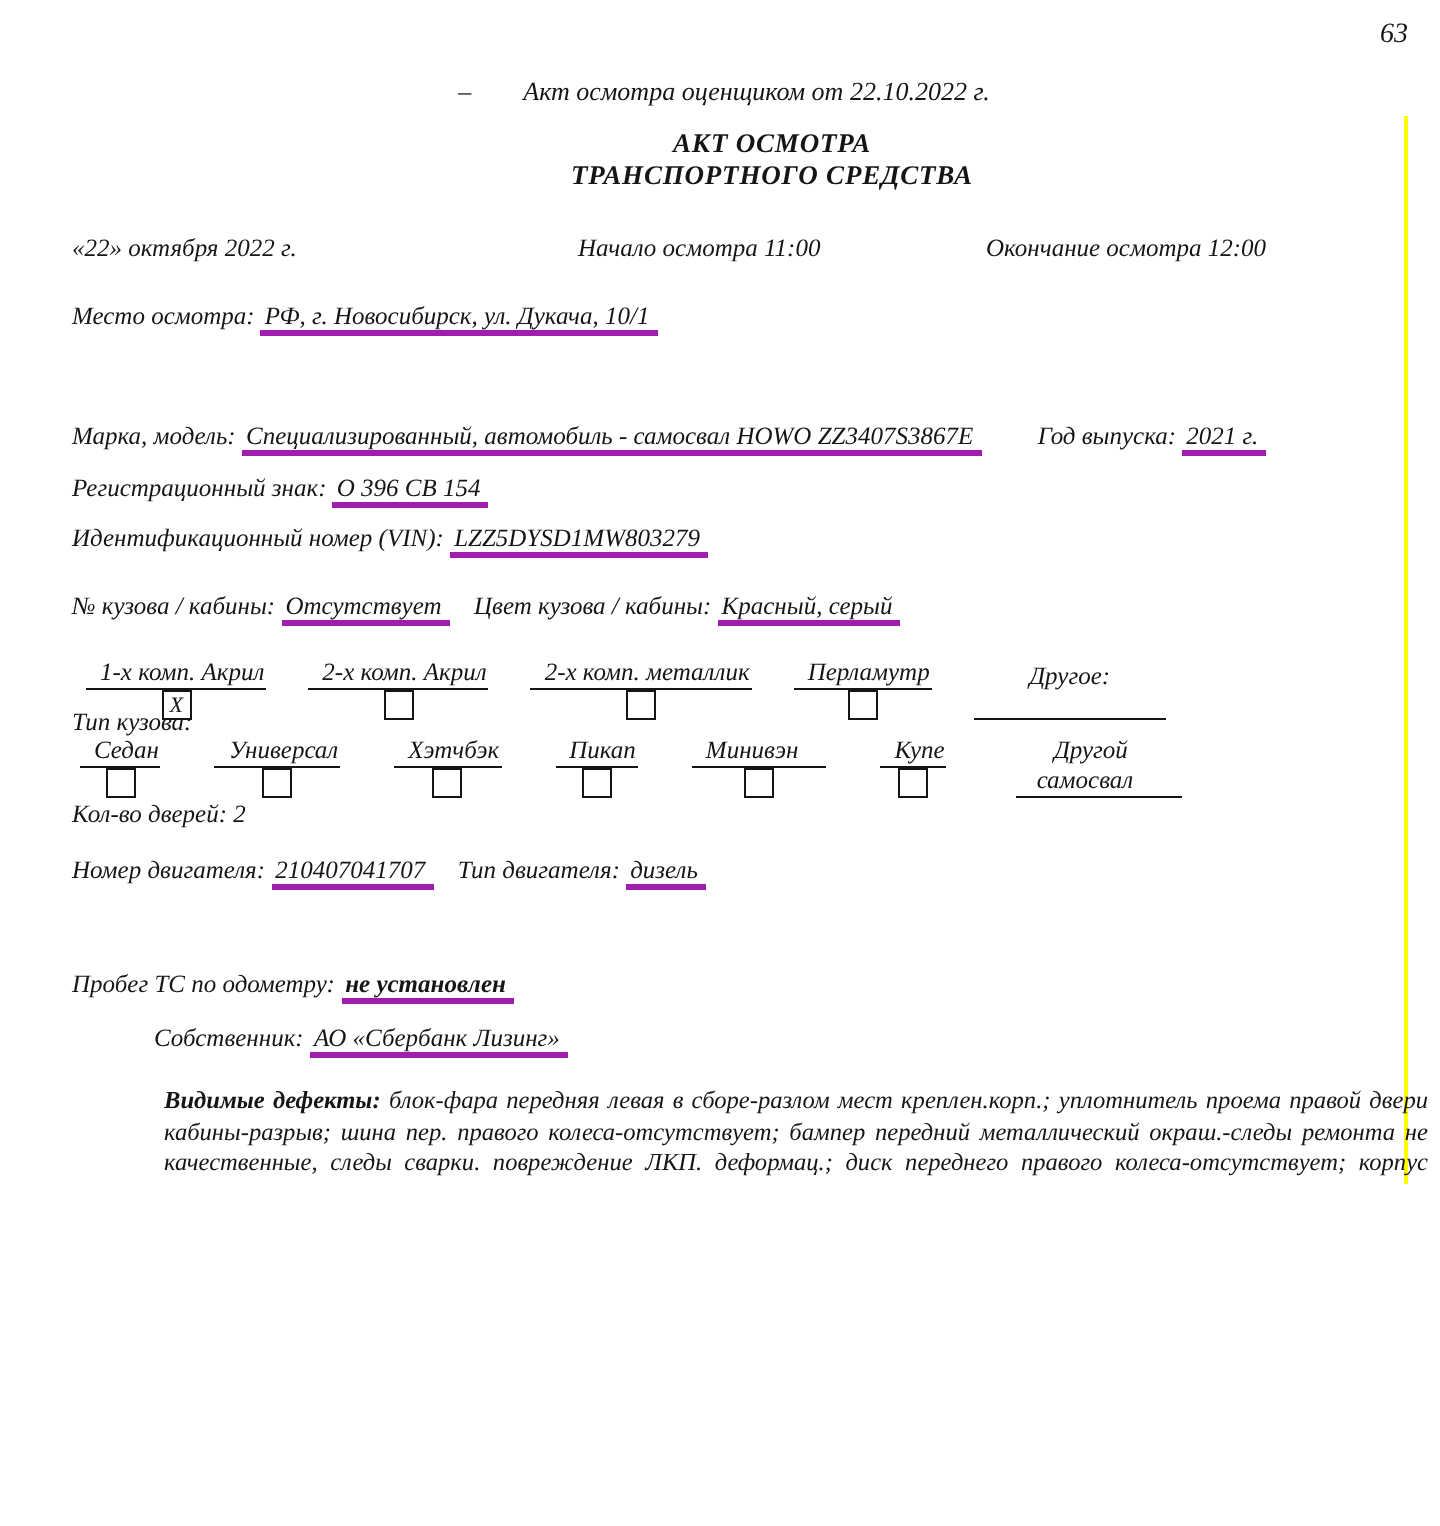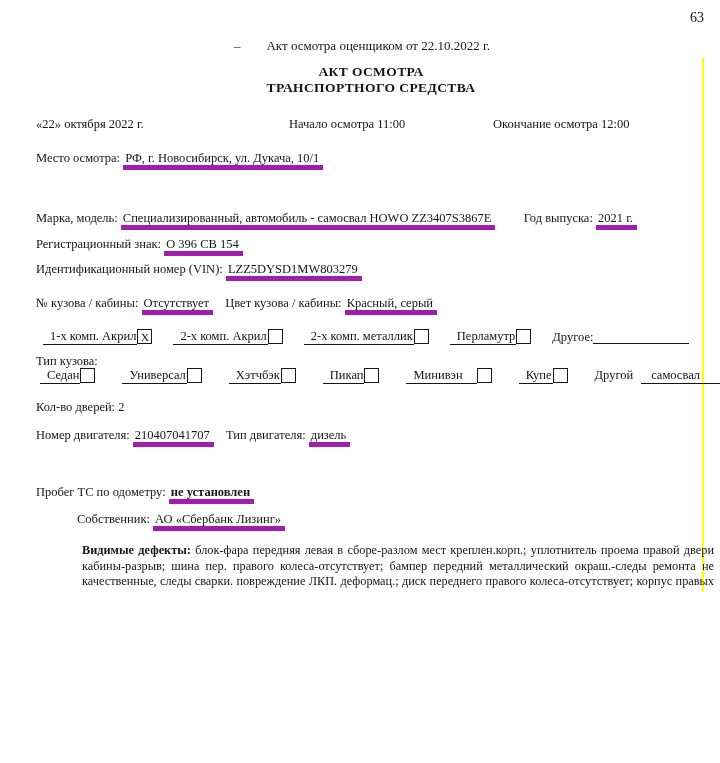--- a/index.html
+++ b/index.html
@@ -1,33 +1,33 @@
 <!DOCTYPE html>
 <html><head>
 <meta charset="utf-8">
 <style>
   * { margin:0; padding:0; box-sizing:border-box; }
   html,body { background:#fff; }
   .page {
     position:relative; width:720px; height:592px; background:#ffffff;
-    font-family:"Liberation Serif", serif; color:#151515; overflow:hidden;
+    font-family:"Liberation Serif", serif; color:#151515; overflow:hidden;font-style:italic;
   }
   .yellow-line { position:absolute; left:702px; top:58px; width:2px; height:705px; }
   .pagenum { position:absolute; top:10px; left:690px; font-size:14px; }
   .ref-line { position:absolute; top:38px; left:12px; width:700px; text-align:center; font-size:13px; }
   .ref-line .dash { margin-right:26px; }
-  .doc-title { position:absolute; top:64px; left:0; width:700px; text-align:center;
+  .doc-title { position:absolute; top:64px; left:15px; width:700px; text-align:center;
     font-weight:bold; font-size:13.5px; line-height:15.5px; letter-spacing:.4px;padding-left:42px; }
   .row { position:absolute; left:36px; font-size:12.5px; white-space:nowrap; }
   .abs { position:absolute; font-size:12.5px; white-space:nowrap; }
-  .val { border-bottom:5px solid #a21caf; padding:0 4px 0 2px; }
+  .val { border-bottom:3px solid #a21caf; padding:0 4px 0 2px; }
   .val.bold { font-weight:bold; }
   b.lbl { font-weight:bold; }
   .cbrow { position:absolute; display:flex; align-items:flex-end; font-size:12.5px; }
-  .cb-item { display:inline-flex; align-items:flex-start; }
+  .cb-item { display:inline-flex; align-items:center;flex-direction:column; }
   .cb-label { border-bottom:1px solid #151515; padding:0 1px 0 7px; line-height:15px; }
   .cb-box { width:15px; height:15px; border:1px solid #151515; font-size:11px;
     line-height:14px; text-align:center; flex:none; }
   .blank-line { display:inline-block; width:96px; border-bottom:1px solid #151515; height:14px; }
   .other-val { border-bottom:1px solid #151515; padding:0 24px 0 10px; margin-left:8px; line-height:15px; }
   .defects { position:absolute; left:36px; top:543px; width:632px;
     font-size:12.3px; line-height:15.7px; text-align:justify;margin-left:46px; }
   .bottom-frag { position:absolute; left:152px; top:760px; width:66px; height:3px; background:#9a9a9a; }
 </style>
 </head>

